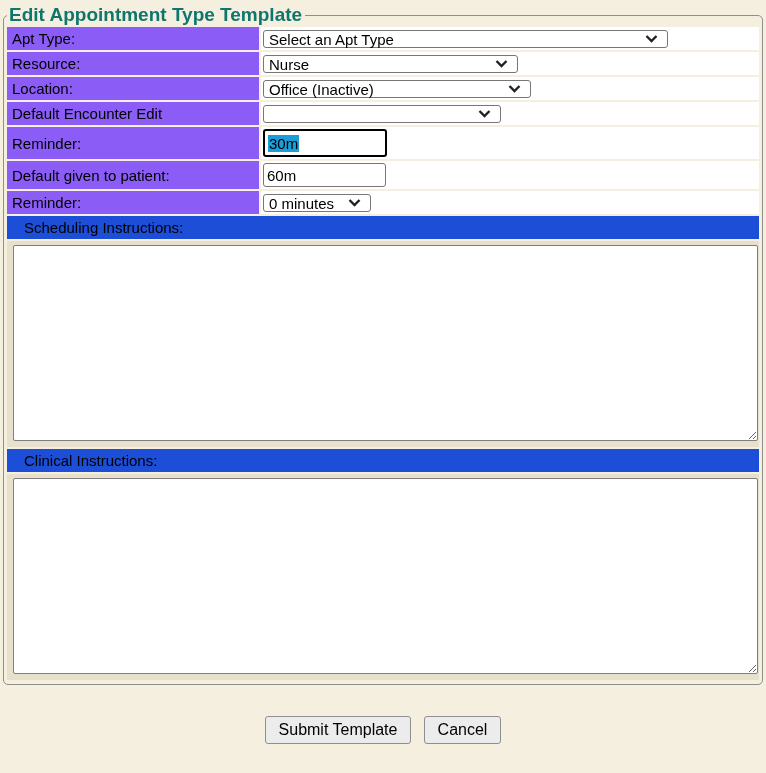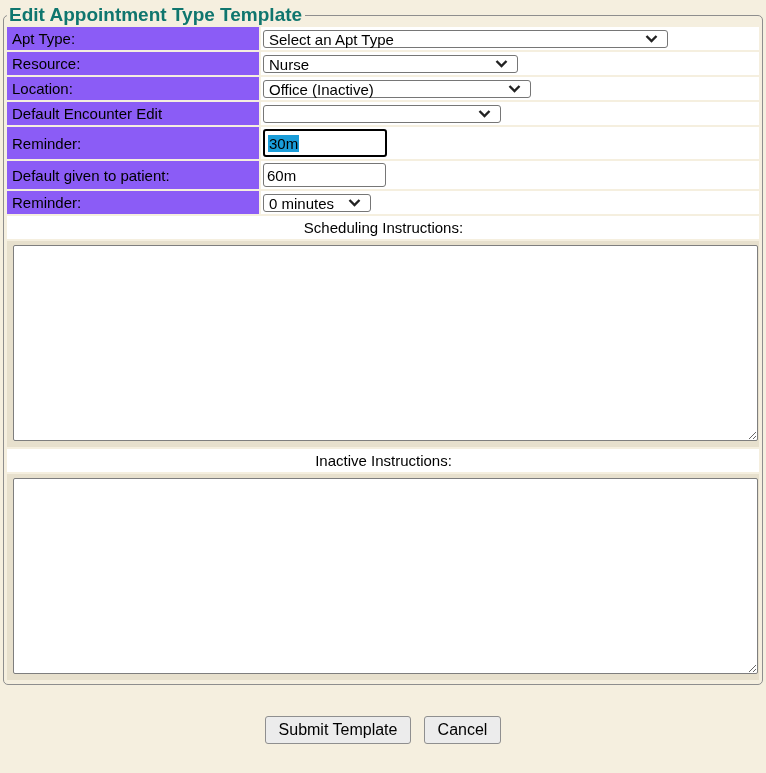--- a/index.html
+++ b/index.html
@@ -39,25 +39,24 @@
     height: 20px;
     vertical-align: middle;
     white-space: nowrap;
   }
   td.field-cell {
     background: #ffffff;
     padding: 2px 2px 2px 2px;
     vertical-align: middle;
   }
   td.full-cell {
-    background: #ffffff;
-    padding: 3px 2px 3px 3px;
+    background: #1d4ed8;
+    padding: 3px 2px 3px 17px;
     height: 21px;
     vertical-align: middle;
-    text-align: center;
   }
   td.textarea-cell {
     background: #e7e0cd;
     padding: 2px 1px 6px 5px;
   }
   
   .select {
     display: inline-flex;
     align-items: center;
     justify-content: space-between;
@@ -225,21 +224,21 @@
     <tr>
       <td class="full-cell" colspan="2">Scheduling Instructions:</td>
     </tr>
     <tr>
       <td class="textarea-cell" colspan="2">
         <textarea class="instructions" style=""></textarea>
       </td>
     </tr>
 
     <tr>
-      <td class="full-cell" colspan="2">Inactive Instructions:</td>
+      <td class="full-cell" colspan="2">Clinical Instructions:</td>
     </tr>
     <tr>
       <td class="textarea-cell" colspan="2">
         <textarea class="instructions" style=""></textarea>
       </td>
     </tr>
   </tbody>
     </table>
 </fieldset>
 

